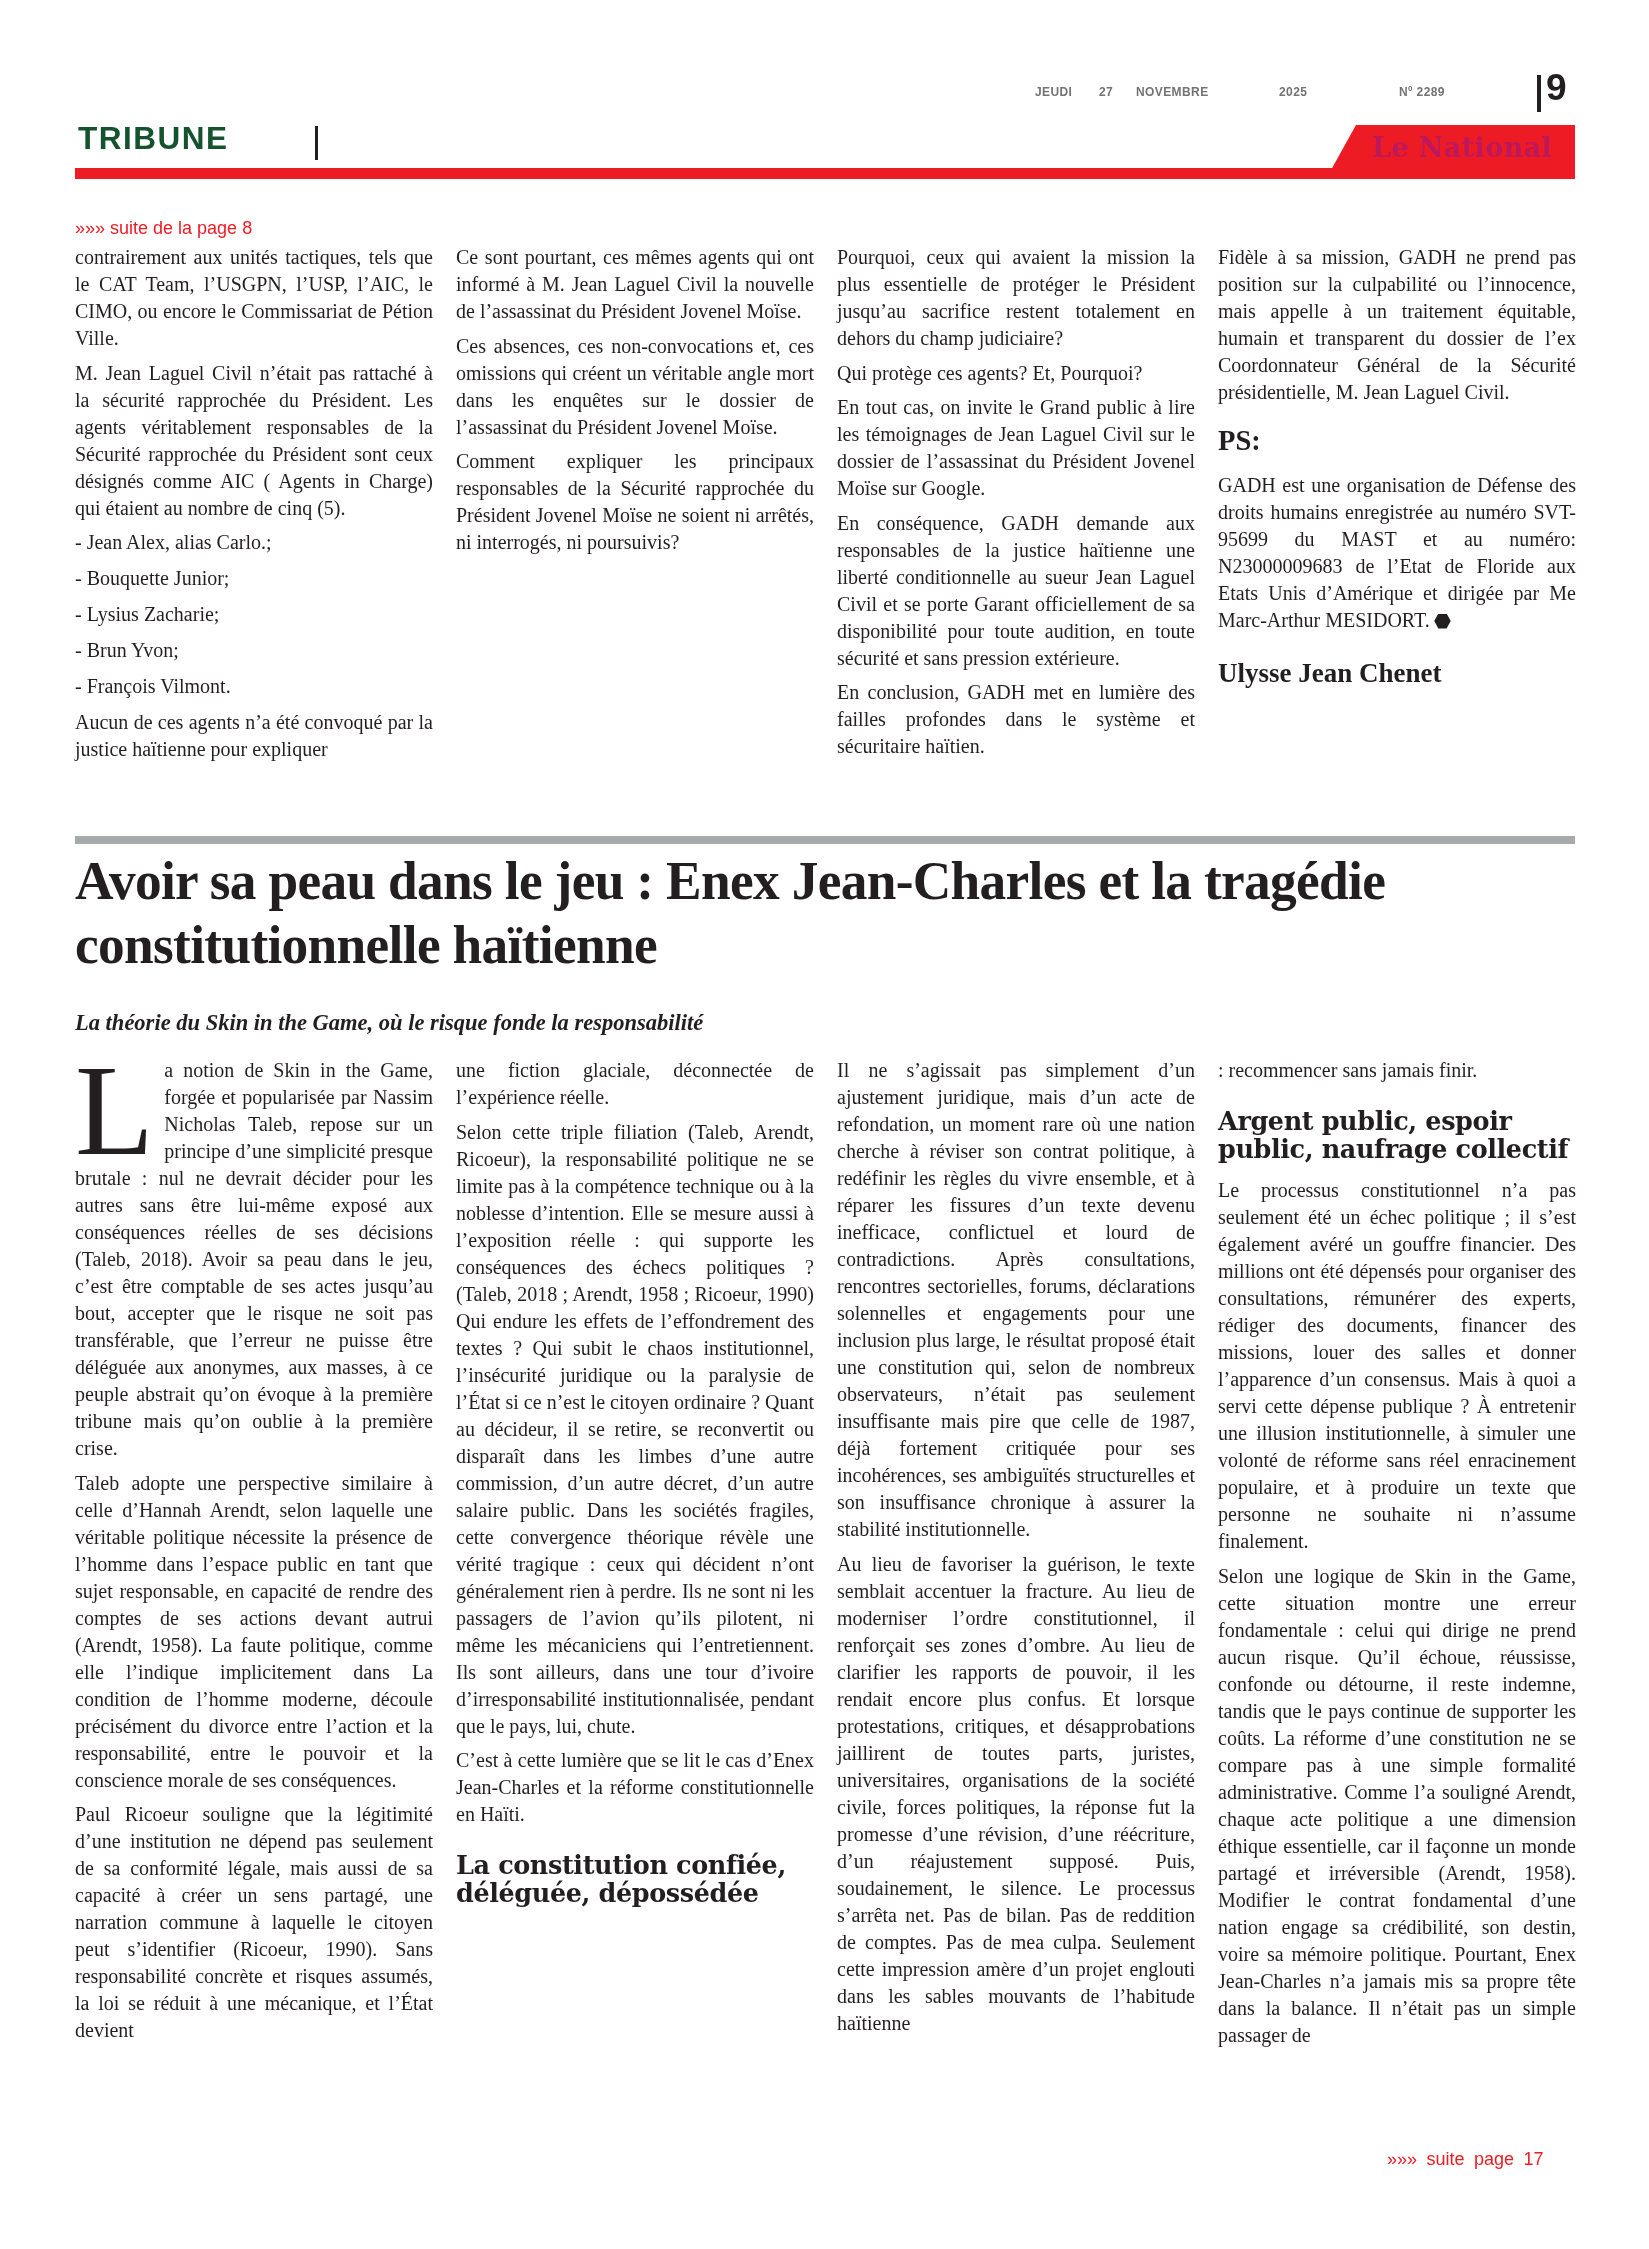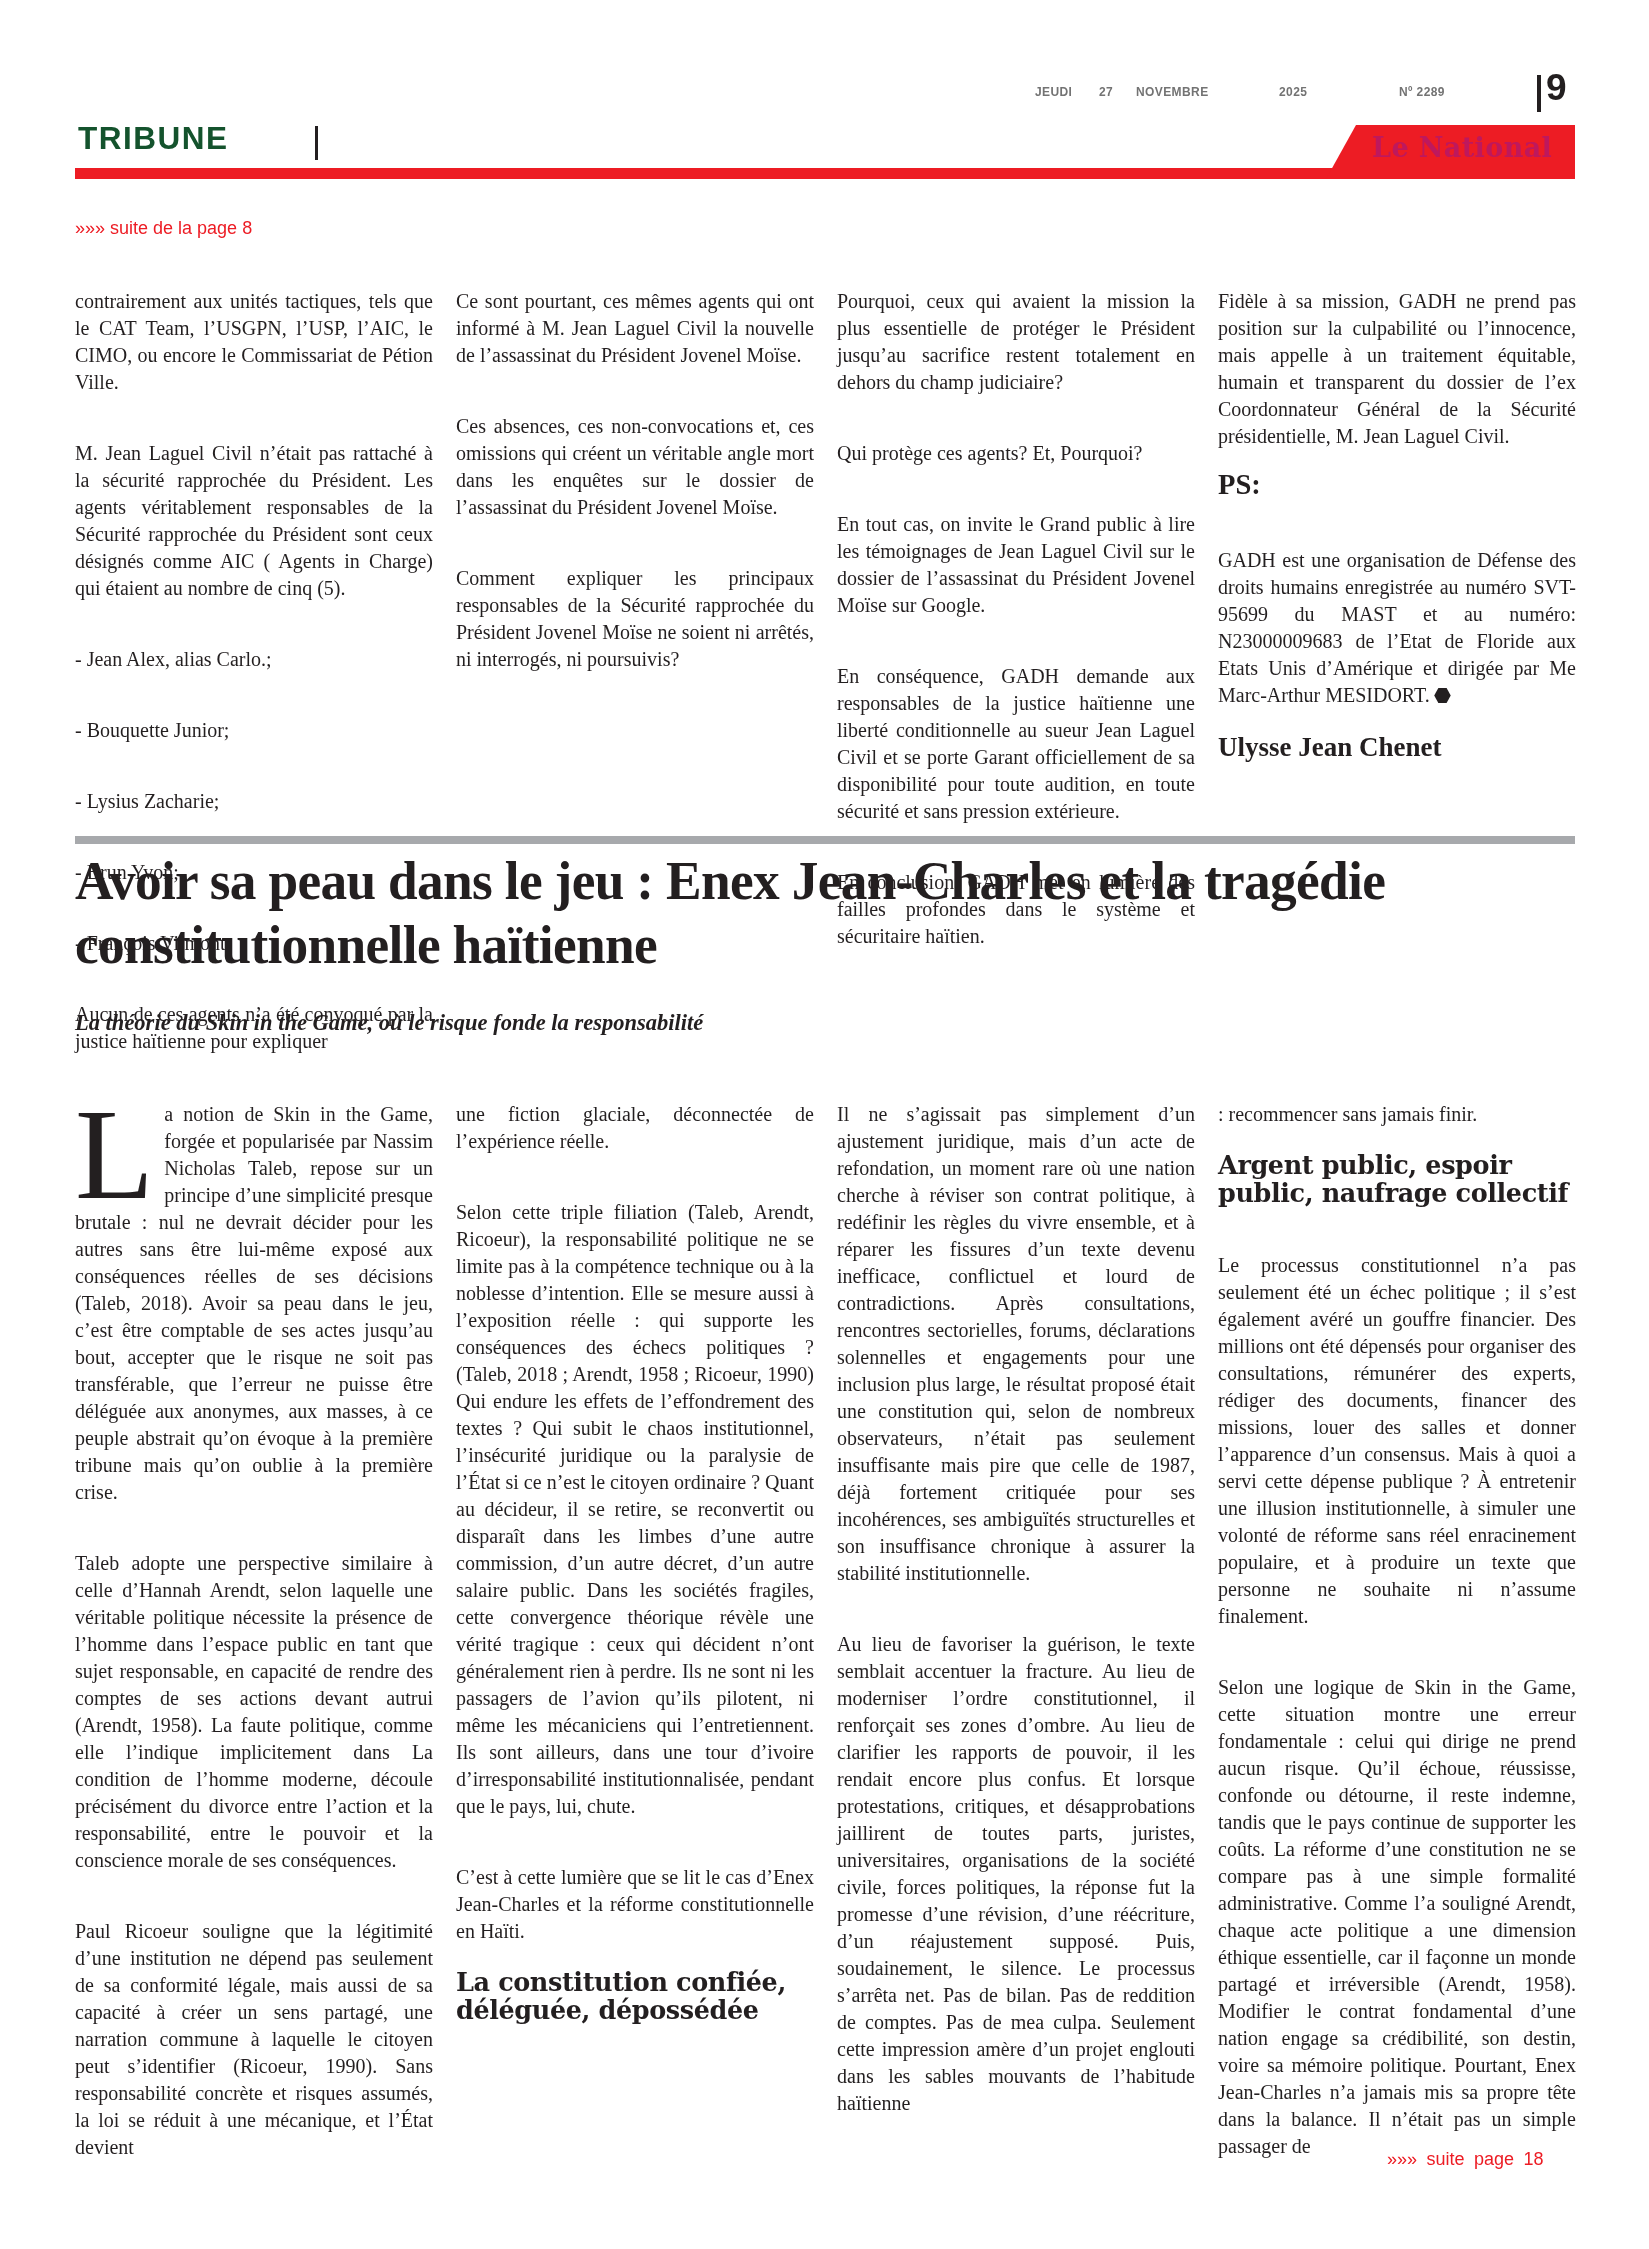--- a/index.html
+++ b/index.html
@@ -18,21 +18,21 @@
     .issue-no { left: 1399px; }
     .page-sep { position: absolute; left: 1537px; top: 75px; width: 3.7px; height: 37px; background: #231f20; }
     .page-number { position: absolute; left: 1546px; top: 67px; font-family: "Liberation Sans", sans-serif; font-weight: bold; font-size: 37px; color: #231f20; }
     .red-rule { position: absolute; left: 75px; top: 168px; width: 1500px; height: 11.2px; background: #ed1c24; }
     .brand-tab { position: absolute; left: 1326px; top: 125px; width: 249px; height: 54px; background: #ed1c24; clip-path: polygon(30px 0, 100% 0, 100% 100%, 0 100%); }
     .brand-name { position: absolute; left: 1372px; top: 132px; font-family: "DejaVu Serif", serif; font-weight: bold; font-size: 27px; color: #be185d; letter-spacing: 0.4px; }
     .continued-from { position: absolute; left: 75px; top: 218px; font-family: "Liberation Sans", sans-serif; font-size: 18px; color: #ed1c24; }
 
     
     .col { position: absolute; width: 358px; font-size: 20px; line-height: 27px; text-align: justify; }
-    .col p { margin-bottom: 7.5px; margin-top: 44px; }
+    .col p { margin-bottom: 7.5px; }
     .col p.list { text-align: left; margin-bottom: 9px; }
 
     .top-col-1 { left: 75px; top: 244px; }
     .top-col-2 { left: 456px; top: 244px; }
     .top-col-3 { left: 837px; top: 244px; }
     .top-col-4 { left: 1218px; top: 244px; }
 
     .ps-heading { font-weight: bold; font-size: 28.5px; line-height: 36px; margin: 16.5px 0 13.5px; text-align: left; }
     .end-mark { display: inline-block; width: 16.5px; height: 15px; background: #231f20; clip-path: polygon(25% 0, 75% 0, 100% 50%, 75% 100%, 25% 100%, 0 50%); vertical-align: -1.5px; margin-left: 4.5px; }
     .byline { font-weight: bold; font-size: 27px; line-height: 33px; margin-top: 22.5px; text-align: left; }
@@ -132,15 +132,15 @@
     <p>Au lieu de favoriser la guérison, le texte semblait accentuer la fracture. Au lieu de moderniser l’ordre constitutionnel, il renforçait ses zones d’ombre. Au lieu de clarifier les rapports de pouvoir, il les rendait encore plus confus. Et lorsque protestations, critiques, et désapprobations jaillirent de toutes parts, juristes, universitaires, organisations de la société civile, forces politiques, la réponse fut la promesse d’une révision, d’une réécriture, d’un réajustement supposé. Puis, soudainement, le silence. Le processus s’arrêta net. Pas de bilan. Pas de reddition de comptes. Pas de mea culpa. Seulement cette impression amère d’un projet englouti dans les sables mouvants de l’habitude haïtienne</p>
   </div>
 
   <div class="col bot-col-4">
     <p>: recommencer sans jamais finir.</p>
     <h3 class="subhead">Argent public, espoir public, naufrage collectif</h3>
     <p>Le processus constitutionnel n’a pas seulement été un échec politique ; il s’est également avéré un gouffre financier. Des millions ont été dépensés pour organiser des consultations, rémunérer des experts, rédiger des documents, financer des missions, louer des salles et donner l’apparence d’un consensus. Mais à quoi a servi cette dépense publique ? À entretenir une illusion institutionnelle, à simuler une volonté de réforme sans réel enracinement populaire, et à produire un texte que personne ne souhaite ni n’assume finalement.</p>
     <p>Selon une logique de Skin in the Game, cette situation montre une erreur fondamentale : celui qui dirige ne prend aucun risque. Qu’il échoue, réussisse, confonde ou détourne, il reste indemne, tandis que le pays continue de supporter les coûts. La réforme d’une constitution ne se compare pas à une simple formalité administrative. Comme l’a souligné Arendt, chaque acte politique a une dimension éthique essentielle, car il façonne un monde partagé et irréversible (Arendt, 1958). Modifier le contrat fondamental d’une nation engage sa crédibilité, son destin, voire sa mémoire politique. Pourtant, Enex Jean-Charles n’a jamais mis sa propre tête dans la balance. Il n’était pas un simple passager de</p>
   </div>
 
-  <div class="continued-to">»»» suite page   18</div>
+  <div class="continued-to">»»» suite page   17</div>
 </section>
 
 
 </body></html>

